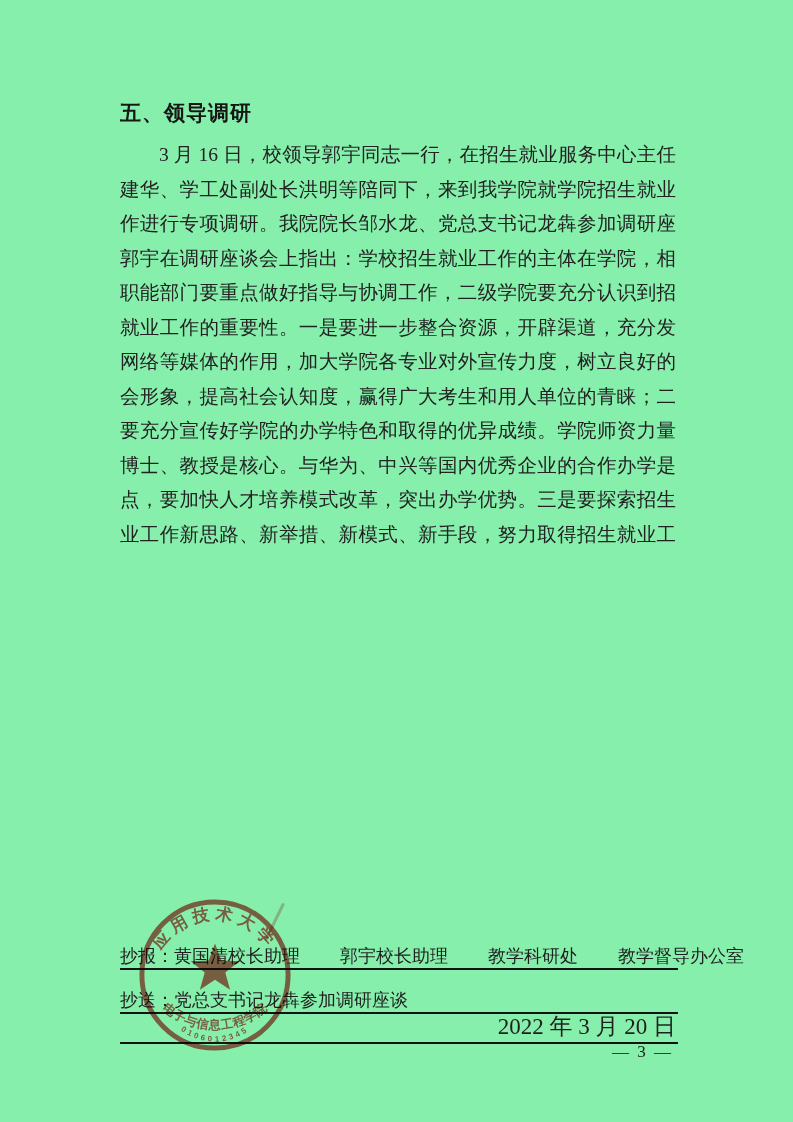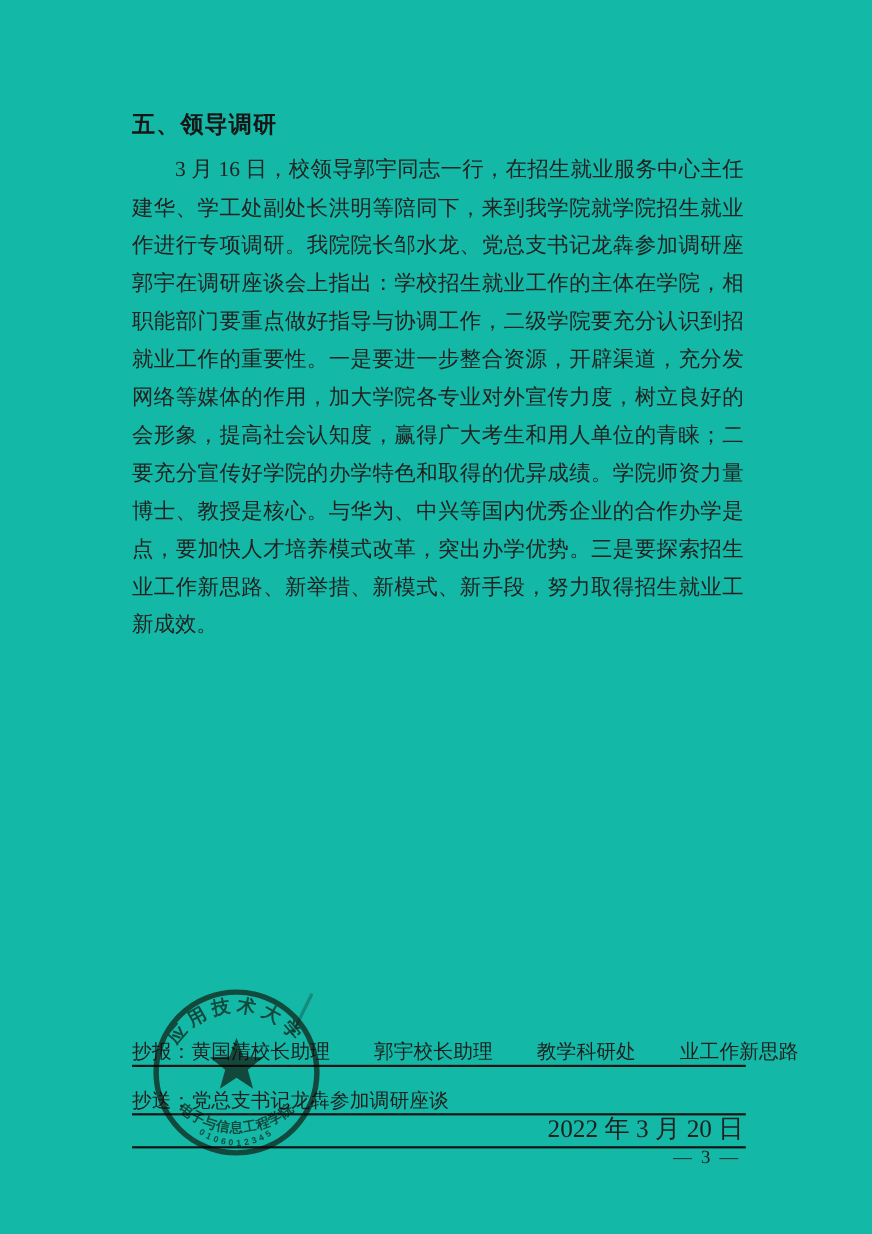--- a/index.html
+++ b/index.html
@@ -4,21 +4,21 @@
 <style>
   html, body { margin: 0; padding: 0; }
   body {
     width: 793px; height: 1122px;
     background: #ffffff;
     position: relative;
     font-family: "Liberation Serif", "DejaVu Serif", serif;
     color: #1c1c1c;
     overflow: hidden;
   }
-  .page { position: absolute; inset: 0; background: #14b8a6; }
+  .page { position: absolute; inset: 0; background: #86efac; }
 
   .heading {
     position: absolute; left: 120px; top: 99px;
     width: 560px;
     font-family: "Liberation Sans", "DejaVu Sans", sans-serif;
     font-weight: bold;
     font-size: 21px;
     letter-spacing: 1px;
     color: #161616;
   }
@@ -101,30 +101,29 @@
     <div class="body-line">作进行专项调研。我院院长邹水龙、党总支书记龙犇参加调研座谈。</div>
     <div class="body-line">郭宇在调研座谈会上指出：学校招生就业工作的主体在学院，相关</div>
     <div class="body-line">职能部门要重点做好指导与协调工作，二级学院要充分认识到招生</div>
     <div class="body-line">就业工作的重要性。一是要进一步整合资源，开辟渠道，充分发挥</div>
     <div class="body-line">网络等媒体的作用，加大学院各专业对外宣传力度，树立良好的社</div>
     <div class="body-line">会形象，提高社会认知度，赢得广大考生和用人单位的青睐；二是</div>
     <div class="body-line">要充分宣传好学院的办学特色和取得的优异成绩。学院师资力量中，</div>
     <div class="body-line">博士、教授是核心。与华为、中兴等国内优秀企业的合作办学是亮</div>
     <div class="body-line">点，要加快人才培养模式改革，突出办学优势。三是要探索招生就</div>
     <div class="body-line">业工作新思路、新举措、新模式、新手段，努力取得招生就业工作</div>
-    <div class="body-line last">新成效。</div>
   </div>
 
   <div class="footer-row cc-report-row">
     <span class="cc-label">抄报：</span>
     <span class="cc-items">
       <span class="cc-item">黄国清校长助理</span>
       <span class="cc-item">郭宇校长助理</span>
       <span class="cc-item">教学科研处</span>
-      <span class="cc-item">业工作新思路</span>
+      <span class="cc-item">教学督导办公室</span>
     </span>
   </div>
 
   <div class="footer-row cc-send-row">
     <span class="cc-label">抄送：</span>
     <span class="cc-items">
       <span class="cc-item">党总支书记龙犇参加调研座谈</span>
     </span>
   </div>
 

